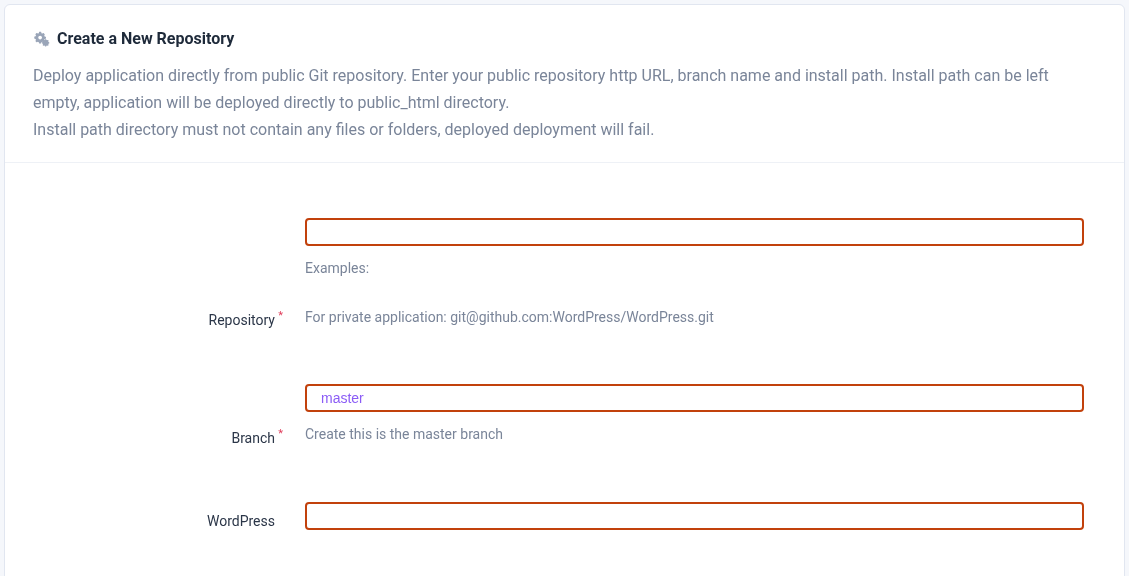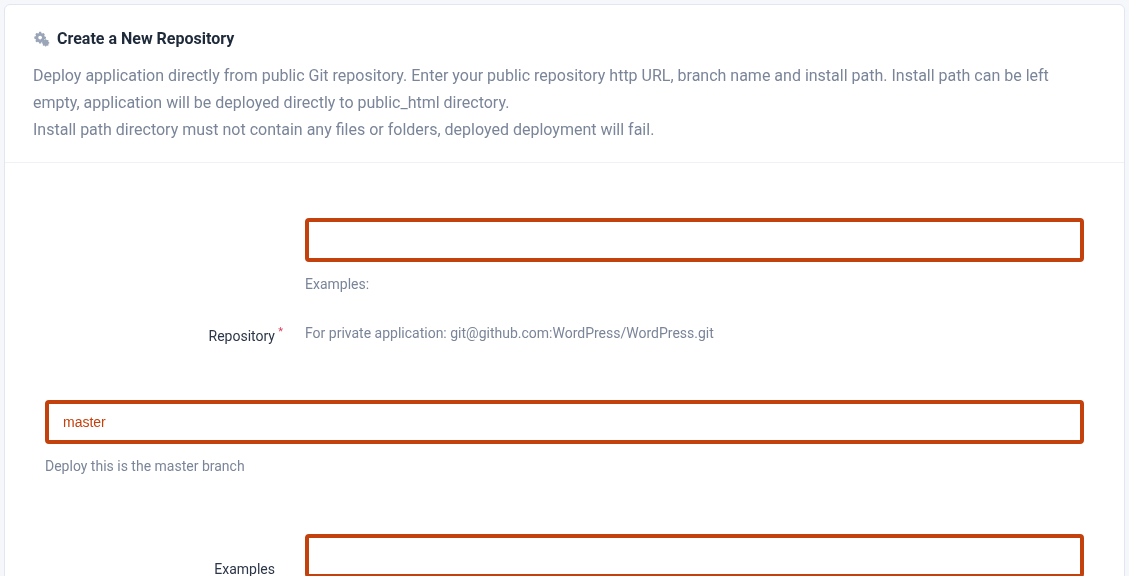--- a/index.html
+++ b/index.html
@@ -77,26 +77,26 @@
       position: absolute;
       top: -3px;
       right: -8px;
     }
     .input-col {
       flex: 1;
       margin-top: 33px;
     }
     .text-input {
       width: 100%;
-      height: 44px;
-      border: 4px solid #c2410c;
+      height: 28px;
+      border: 2px solid #c2410c;
       border-radius: 4px;
       padding: 0 14px;
       font-size: 14px;
-      color: #c2410c;
+      color: #8b5cf6;
       outline: none;
       background: #fff;
     }
     .help-text {
       margin-top: 10px;
       font-size: 14px;
       line-height: 1.75;
       color: #7a8599;
     }
     .create-btn {
@@ -153,29 +153,32 @@
         <input type="text" class="text-input" value="" style="">
         <div class="help-text">
           <span>Examples:</span><br>
           <br>
           <span>For private application: git@github.com:WordPress/WordPress.git</span>
         </div>
       </div>
     </div>
 
     <div class="form-row">
+      <div class="label-col">
+        <label class="required">Branch</label>
+      </div>
       <div class="input-col">
         <input type="text" class="text-input" value="master" style="">
-        <div class="help-text">Deploy this is the master branch</div>
+        <div class="help-text">Create this is the master branch</div>
       </div>
     </div>
 
     <div class="form-row">
       <div class="label-col">
-        <label>Examples</label>
+        <label>WordPress</label>
       </div>
       <div class="input-col">
         <input type="text" class="text-input" value="" style="">
       </div>
     </div>
 
     <div class="form-row btn-row">
       <div class="label-col"></div>
       <div class="input-col">
         <button class="create-btn">

